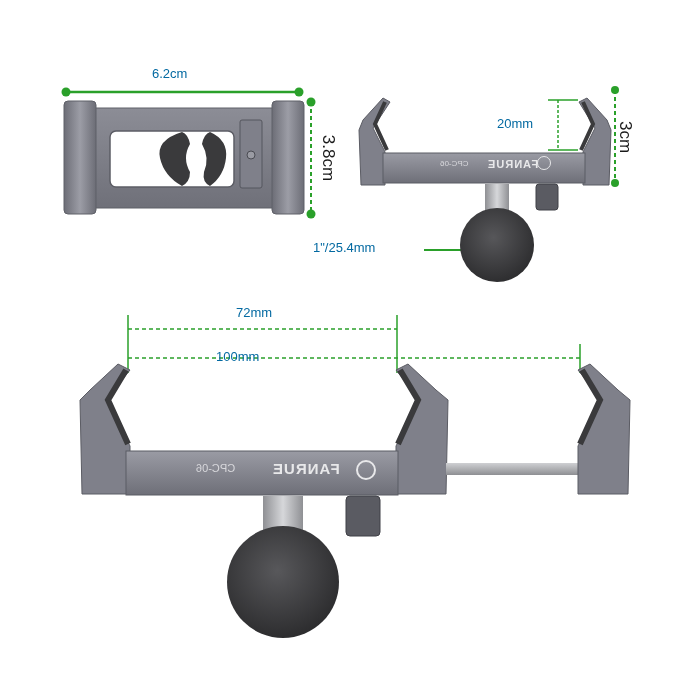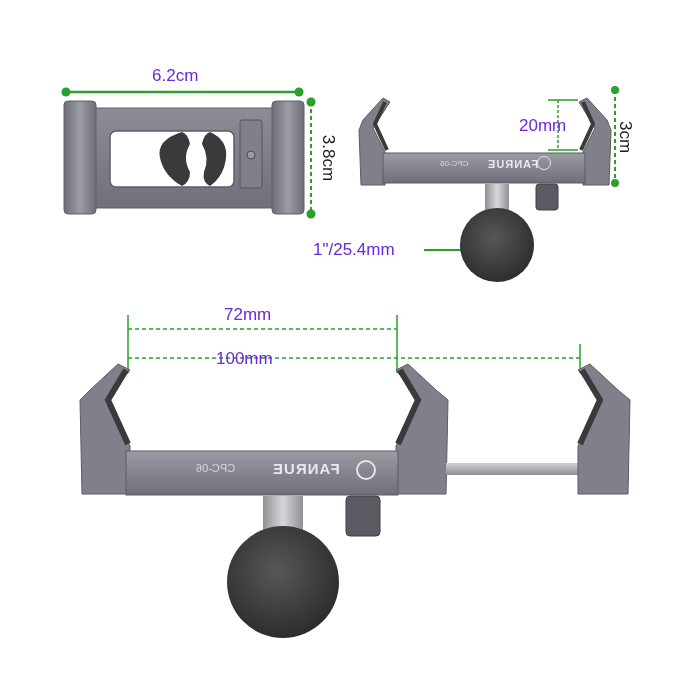--- a/index.html
+++ b/index.html
@@ -1,19 +1,19 @@
 <!DOCTYPE html>
 <html><head>
 <meta charset="utf-8">
 <style>
   html, body { margin:0; padding:0; background:#ffffff; }
   body { width:700px; height:700px; position:relative; overflow:hidden;
          font-family:"Liberation Sans", "DejaVu Sans", sans-serif; }
   .abs { position:absolute; }
-  .label { position:absolute; color:#6d28d9; font-size:17px; white-space:nowrap; }
+  .label { position:absolute; color:#0369a1; font-size:13px; white-space:nowrap; }
   .vlabel { position:absolute; color:#1a1a1a; font-size:17px; white-space:nowrap;
             transform:rotate(90deg); transform-origin:center center; }
   .brand { position:absolute; color:#e8e8ea; font-weight:bold; letter-spacing:1px;
            transform:scaleX(-1); white-space:nowrap; }
   .model { position:absolute; color:#d8d8dc; white-space:nowrap; transform:scaleX(-1); }
 </style>
 </head>
 <body>
 
 <div>
@@ -104,21 +104,21 @@
 
     <rect x="181" y="94" width="22" height="26" rx="3" fill="#5a5b62" stroke="#3f4046"></rect>
 
     <rect x="130" y="94" width="24" height="30" fill="url(#svRod)"></rect>
 
     <circle cx="142" cy="155" r="37" fill="url(#svBall)"></circle>
   </svg>
   <div class="brand" style="left:487px;top:158px;font-size:11px">FANRUE</div>
   <div class="model" style="left:440px;top:159px;font-size:8px">CPC-06</div>
   <span class="abs" style="left:537px;top:156px;width:12px;height:12px;border:1.5px solid #e8e8ea;border-radius:50%"></span>
-  <div class="label" style="left:519px;top:116px">20mm</div>
+  <div class="label" style="left:497px;top:116px">20mm</div>
   <div class="vlabel" style="left:609px;top:127px">3cm</div>
   <div class="label" style="left:313px;top:240px">1"/25.4mm</div>
 </div>
 
 <div>
   <svg class="abs" style="left:78px;top:360px" width="560" height="300">
     <defs>
       <linearGradient id="lvBar" x1="0" y1="0" x2="0" y2="1">
         <stop offset="0" stop-color="#9a9ba4"></stop>
         <stop offset="1" stop-color="#6e6f78"></stop>
@@ -153,15 +153,15 @@
 
     <rect x="268" y="136" width="34" height="40" rx="4" fill="#5a5b62" stroke="#3f4046"></rect>
 
     <rect x="185" y="136" width="40" height="50" fill="url(#lvRod)"></rect>
 
     <circle cx="205" cy="222" r="56" fill="url(#lvBall)"></circle>
   </svg>
   <div class="brand" style="left:272px;top:460px;font-size:15px">FANRUE</div>
   <div class="model" style="left:196px;top:462px;font-size:11px">CPC-06</div>
   <span class="abs" style="left:356px;top:460px;width:16px;height:16px;border:2px solid #e8e8ea;border-radius:50%"></span>
-  <div class="label" style="left:224px;top:305px">72mm</div>
+  <div class="label" style="left:236px;top:305px">72mm</div>
   <div class="label" style="left:216px;top:349px">100mm</div>
 </div>
 
 </body></html>

